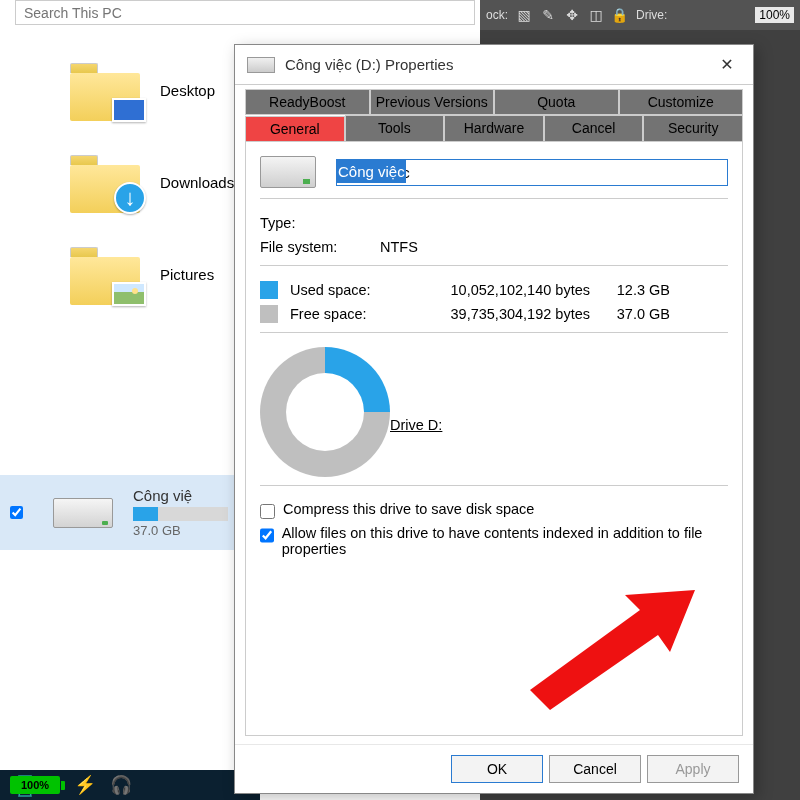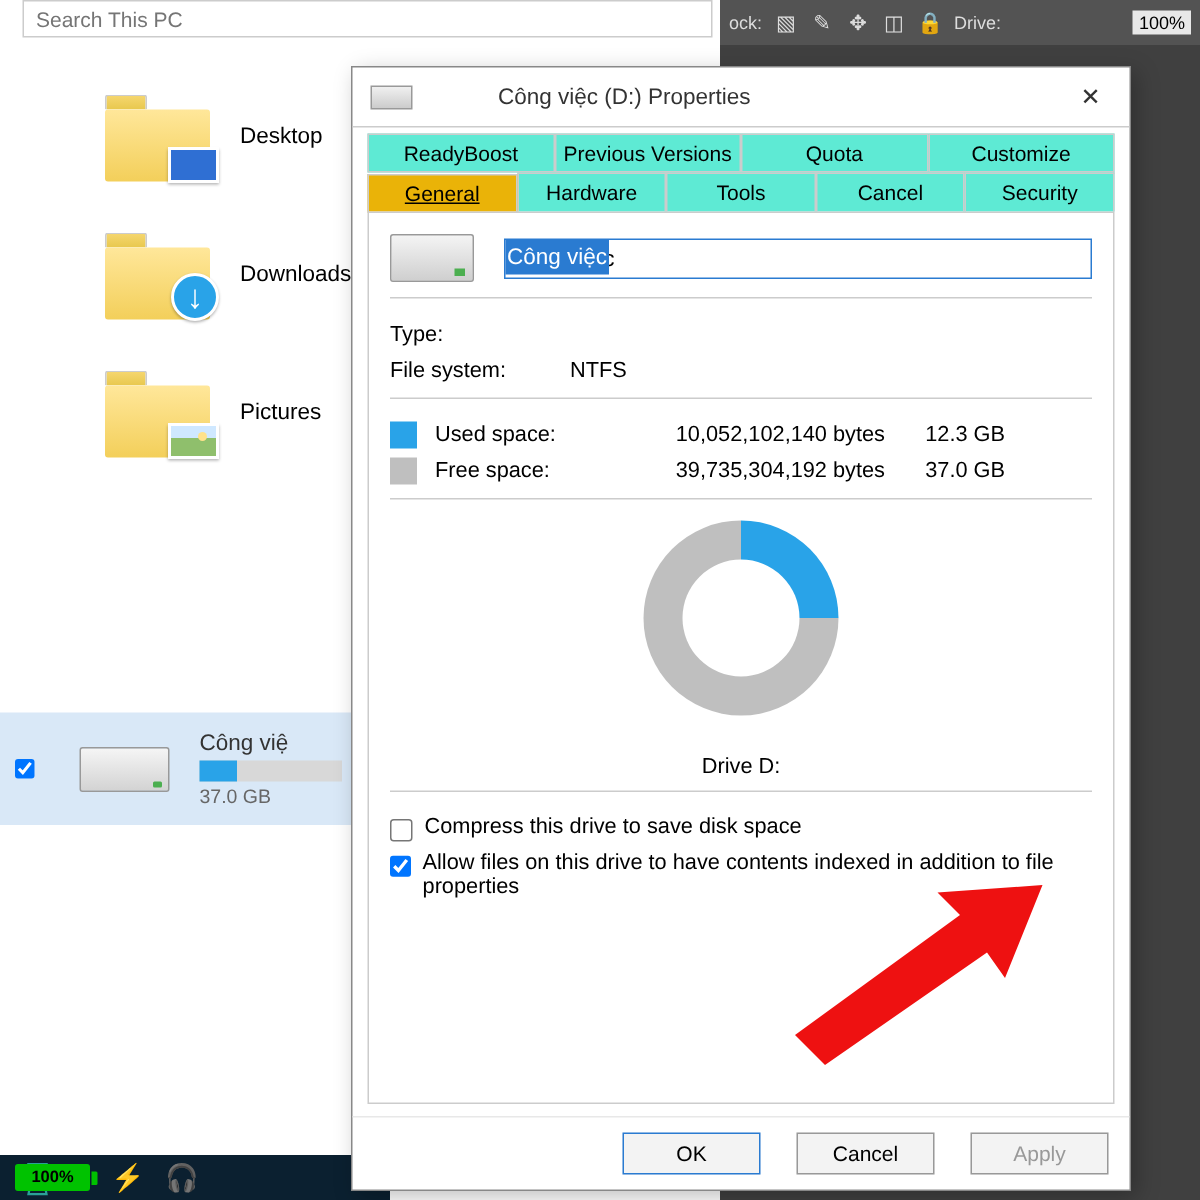--- a/index.html
+++ b/index.html
@@ -35,29 +35,29 @@
 .taskbar { position:absolute; bottom:0; left:0; width:260px; height:30px; background:#0b2030; display:flex; align-items:center; gap:14px; padding:0 10px; }
 .battery { width:50px; height:18px; background:#00c200; color:#000; font-size:11px; font-weight:bold; display:flex;align-items:center;justify-content:center;border-radius:2px; position:relative; }
 .battery::after{content:"";position:absolute;right:-5px;width:4px;height:9px;background:#00c200;border-radius:0 1px 1px 0;}
 .task-icon { color:#2aa198; font-size:18px; }
 .ribbon { position:absolute; left:15px; top:4px; width:24px; height:24px; }
 .ribbon svg{width:24px;height:24px;}
 
 .ps-body { position:absolute; top:30px; right:0; width:320px; bottom:0; background:#404040; }
 
 .dialog { position: absolute; top: 44px; left: 234px; width: 520px; height: 750px; background: #fff; border: 1px solid #888; box-shadow: 4px 4px 14px rgba(0,0,0,.25); display:flex; flex-direction:column; }
-.titlebar { height: 40px; display:flex; align-items:center; padding: 0 12px; border-bottom: 1px solid #ccc; gap: 47px; }
+.titlebar { height: 40px; display:flex; align-items:center; padding: 0 12px; border-bottom: 1px solid #ccc; }
 .titlebar .disk-small { width: 28px; height: 16px; background: linear-gradient(#f0f0f0,#ccc); border:1px solid #999; margin-right: 10px; }
 .titlebar .title { font-size: 15px; color:#333; }
 .titlebar .close { margin-left:auto; width:28px; height:28px; display:flex;align-items:center;justify-content:center; font-size:16px; color:#333; }
 
 .tab-rows { padding: 4px 10px 0 10px; font-size: 14px; }
 .tab-row { display:flex; }
-.tab { flex:1; text-align:center; padding:4px 2px; border:1px solid #ccc; border-bottom:none; background:#5eead4; cursor:default; }
-.tab.active { background:#eab308; border-bottom:1px solid #fff; position:relative; top:1px;text-decoration:underline; }
+.tab { flex:1; text-align:center; padding:4px 2px; border:1px solid #ccc; border-bottom:none; background:#737373; cursor:default; }
+.tab.active { background:#ef4444; border-bottom:1px solid #fff; position:relative; top:1px; }
 .tab-row.top .tab { border-bottom:1px solid #ccc; }
 .tab-body { border:1px solid #ccc; margin: 0 10px 8px 10px; padding: 14px; flex:1; overflow:hidden; font-size:14.5px; position:relative; }
 
 .name-row { display:flex; align-items:center; gap:20px; margin-bottom:10px; }
 .name-row .disk-m { width:56px; height:32px; background:linear-gradient(#f4f4f4,#cfcfcf); border:1px solid #999; border-radius:2px; position:relative; }
 .name-row .disk-m::after{content:"";position:absolute;bottom:3px;right:5px;width:7px;height:5px;background:#4caf50;}
 .name-row input { flex:1; border:1px solid #2a7bd1; padding:4px 6px; font-size:15px; }
 .name-row input.selected { background:#fff; }
 
 hr { border:0; border-top:1px solid #ccc; margin: 6px 0 12px 0; }
@@ -66,32 +66,32 @@
 .info-label { width:120px; }
 .info-val { flex:1; }
 .space-row { display:flex; align-items:center; padding:3px 0; }
 .swatch { width:18px; height:18px; margin-right:12px; }
 .swatch.used { background:#29a3e8; }
 .swatch.free { background:#bfbfbf; }
 .space-row .bytes { width:190px; text-align:right; }
 .space-row .gb { width:80px; text-align:right; }
 .cap-row .info-label{ margin-left:36px; }
 
-.pie-wrap { display:flex; flex-direction:column; align-items:center; margin: 14px 0 8px 0; position:relative; }
+.pie-wrap { display:flex; flex-direction:row; align-items:center; margin: 14px 0 8px 0; position:relative;text-decoration:underline; }
 .pie { width:130px; height:130px; border-radius:50%; background: conic-gradient(#29a3e8 0deg 90deg, #bfbfbf 90deg 360deg); position:relative; }
 .pie::after { content:""; position:absolute; inset:26px; border-radius:50%; background:#fff; }
 .drive-label { margin-top: 26px; font-size:14.5px; }
 
 .arrow-annot { position:absolute; left:530px; top:590px; }
 .arrow-annot svg{overflow:visible;}
 
 .chk-row { display:flex; align-items:flex-start; gap:8px; padding:3px 0; font-size:14.5px; }
 .chk-row input { margin-top:3px; width:15px; height:15px; }
 
-.btn-row { display:flex; gap:24px; justify-content:flex-end; padding:10px 14px; border-top:1px solid #e8e8e8; }
+.btn-row { display:flex; gap:6px; justify-content:flex-end; padding:10px 14px; border-top:1px solid #e8e8e8; }
 .btn-row button { width:92px; height:28px; border:1px solid #999; background:#f3f3f3; font-size:14px; }
 .btn-row button.primary { border-color:#2a7bd1; }
 .btn-row button:disabled { color:#999; }
 
 .rel{position:relative;}
 </style>
 </head>
 <body>
 
 <div class="bg-layer">
@@ -163,22 +163,22 @@
   </div>
   <div class="tab-rows">
     <div class="tab-row top">
       <div class="tab">ReadyBoost</div>
       <div class="tab">Previous Versions</div>
       <div class="tab">Quota</div>
       <div class="tab">Customize</div>
     </div>
     <div class="tab-row">
       <div class="tab active">General</div>
+      <div class="tab">Tools</div>
       <div class="tab">Hardware</div>
-      <div class="tab">Tools</div>
       <div class="tab">Cancel</div>
       <div class="tab">Security</div>
     </div>
   </div>
   <div class="tab-body rel">
     <div class="name-row">
       <div class="disk-m"></div>
       <div style="flex:1;position:relative">
         <input class="selected" style="width: 100%;" value="Công việc">
         <div style="position:absolute;top:1px;left:1px;background:#2a7bd1;color:#fff;padding:3px 1px;font-size:15px;pointer-events:none">Công việc</div>

